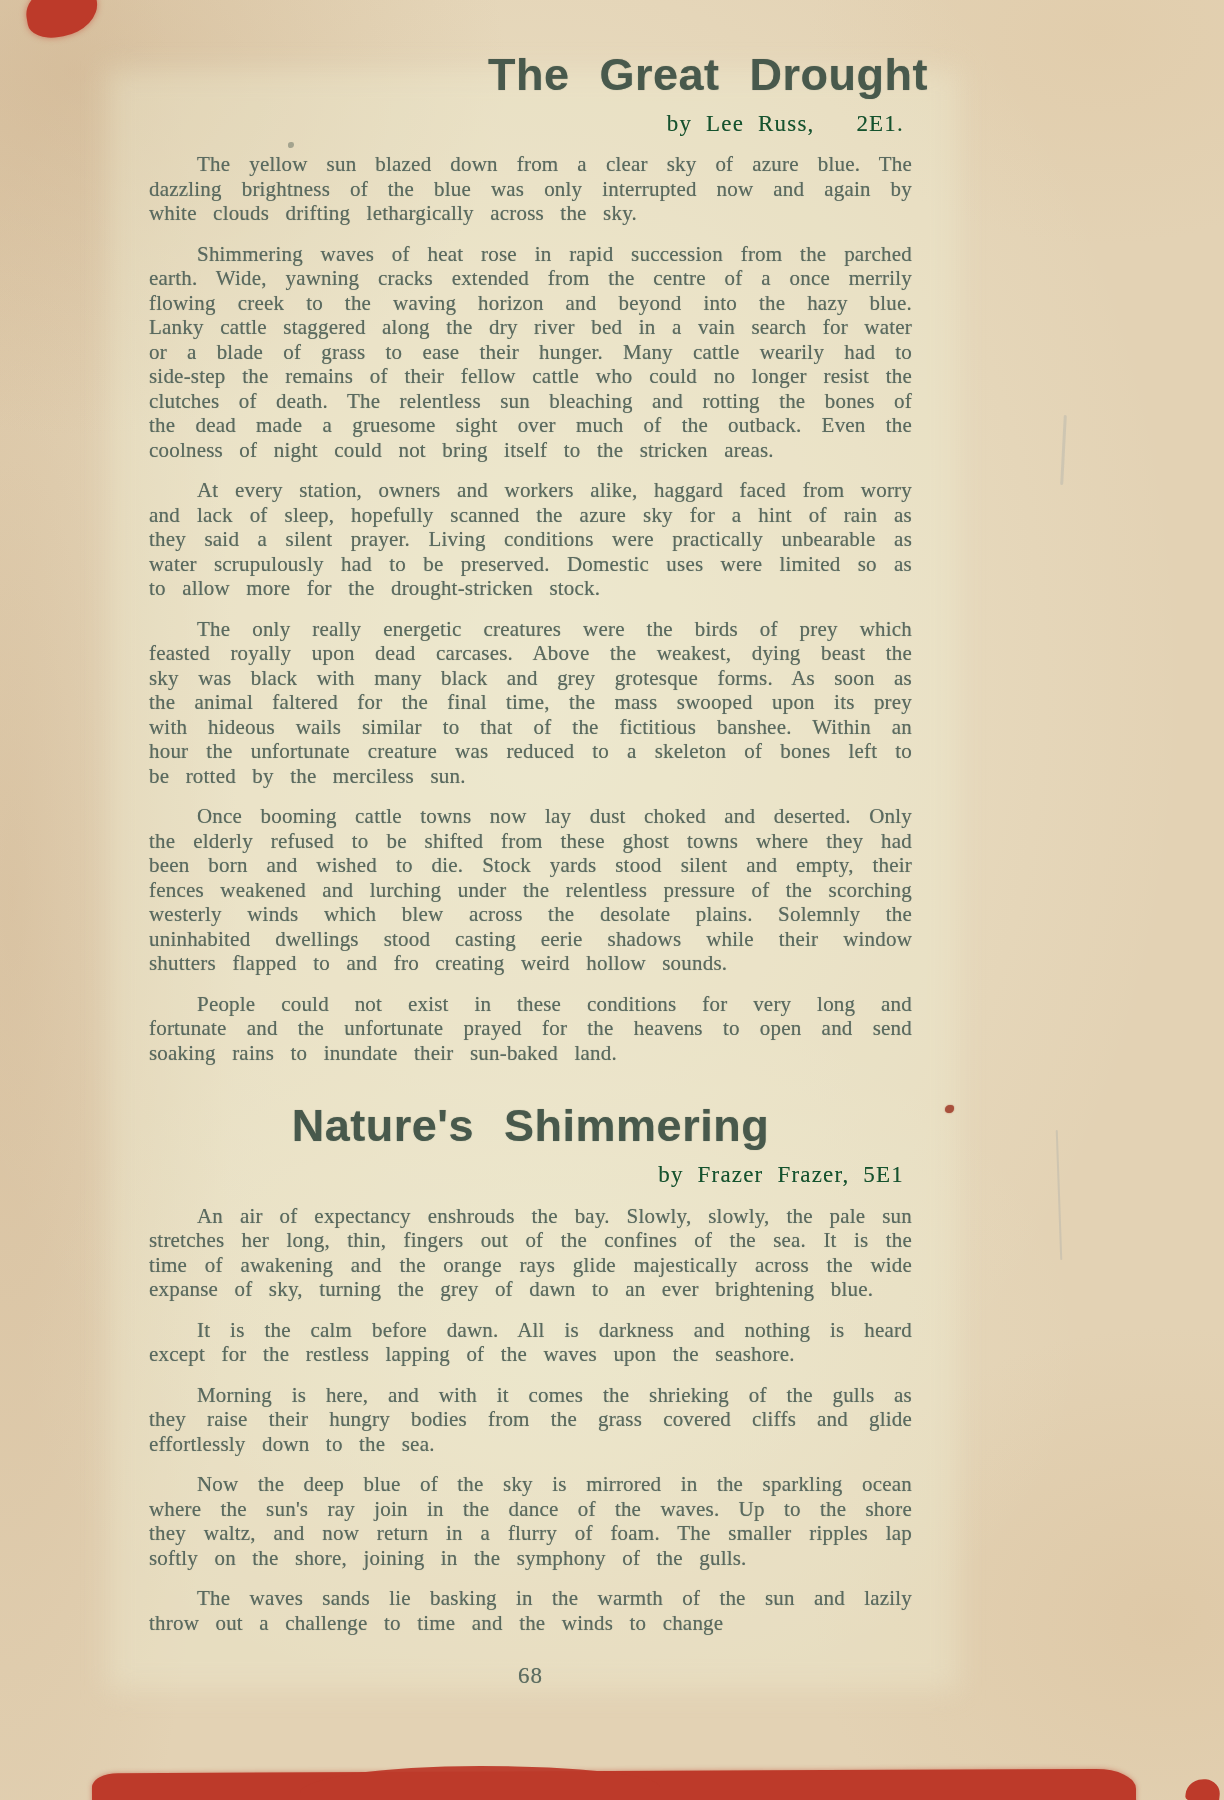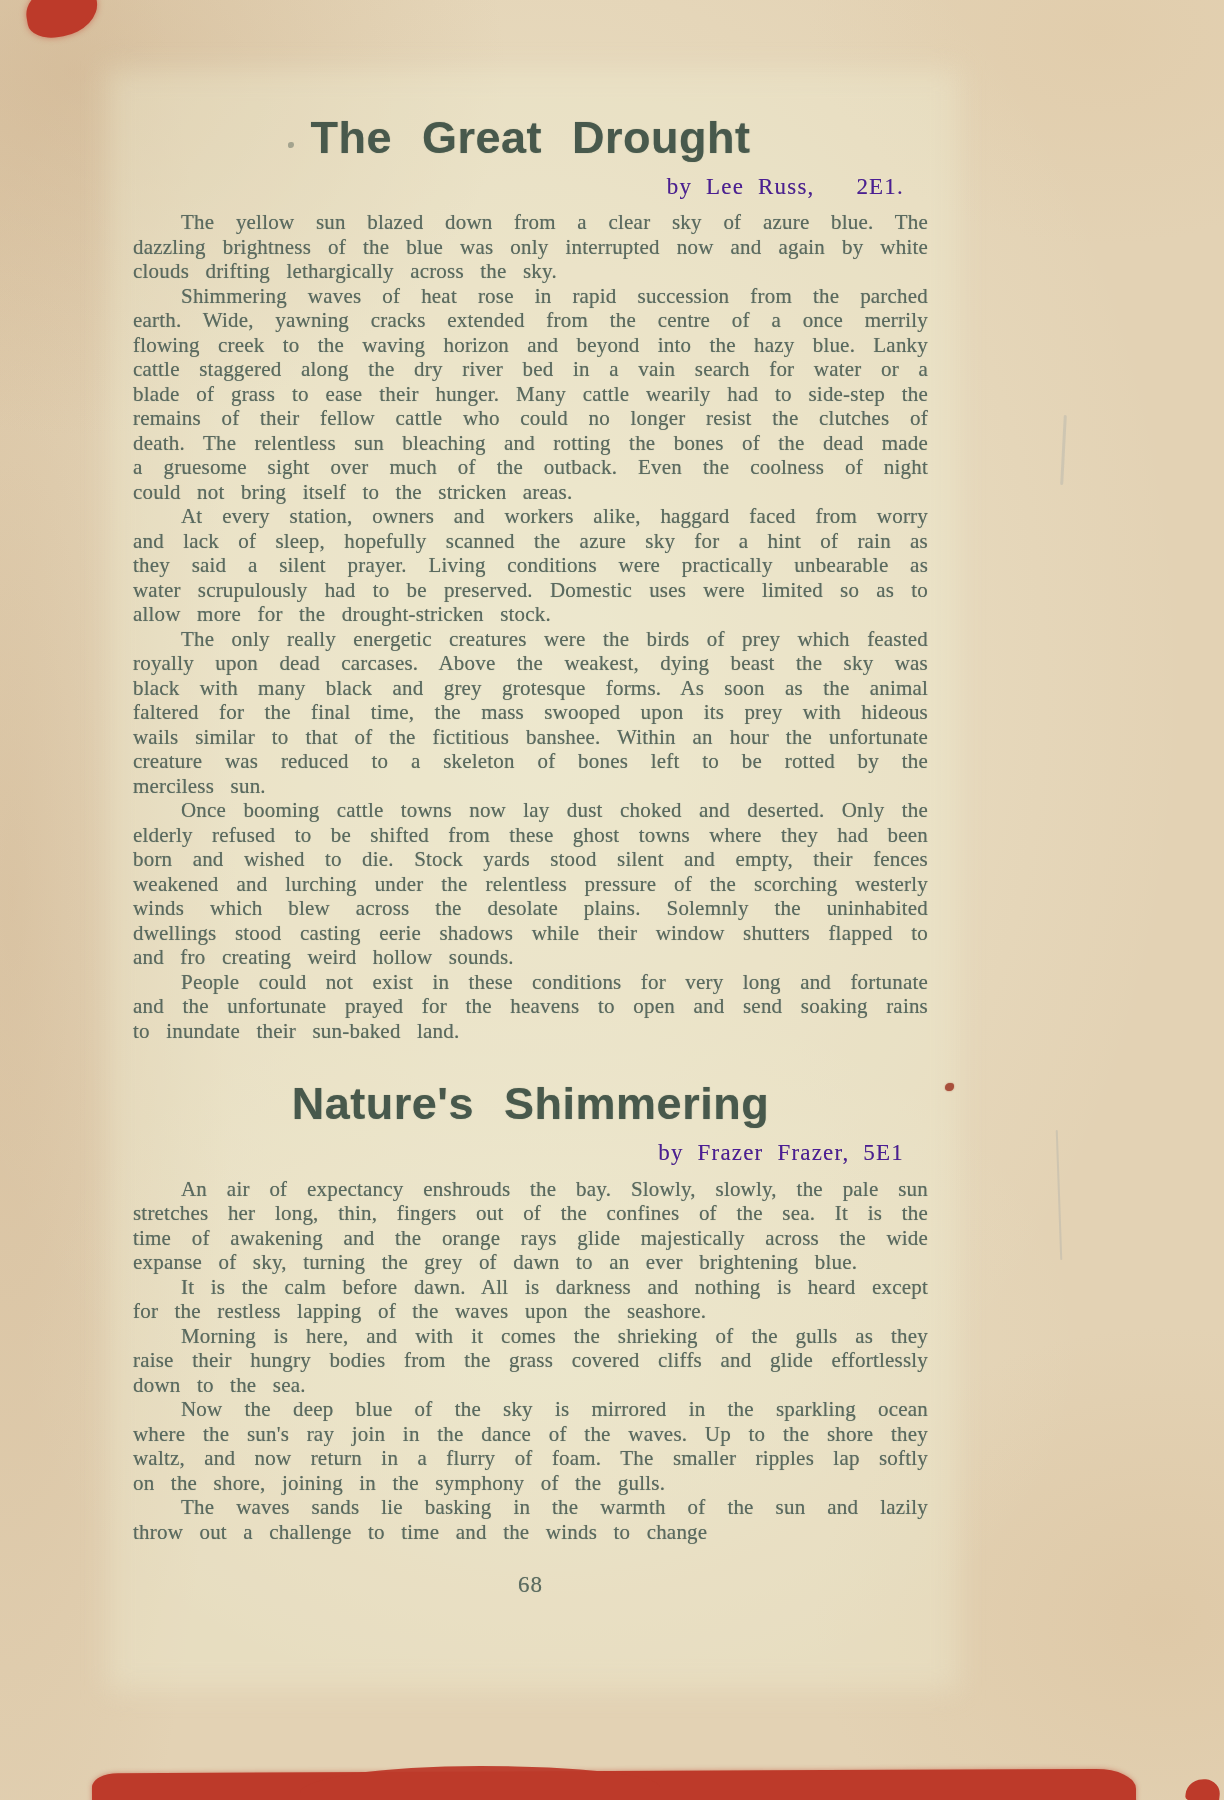--- a/index.html
+++ b/index.html
@@ -51,41 +51,42 @@
     font-size: 45px;
     line-height: 1.0;
     letter-spacing: 0.5px;
     word-spacing: 17px;
     color: #48594c;
     text-align: center;
     text-shadow: 0 0 1px rgba(72,89,76,0.55);
     position: relative;
   }
   .story-title.first {
-    margin-top: 115px;
+    margin-top: 52px;
+    text-align: right;
   }
   .story-title.second {
     margin-top: 38px;
   }
   .byline {
     margin: 14px 24px 0 0;
     text-align: right;
     font-size: 23px;
     line-height: 1.1;
     letter-spacing: 1.2px;
     word-spacing: 7px;
-    color: #4c1d95;
+    color: #14532d;
     white-space: pre;
     text-shadow: 0 0 0.6px rgba(92,108,96,0.6);
   }
   .story-body {
     margin-top: 11px;
   }
   .story-body p {
-    margin: 0;
+    margin: 16px;
     text-align: justify;
     text-indent: 48px;
     font-size: 21px;
     line-height: 24.5px;
     word-spacing: 11px;
     letter-spacing: 0.2px;
     text-shadow: 0 0 0.7px rgba(90,106,95,0.65);
   }
   .page-number {
     margin-top: 28px;

